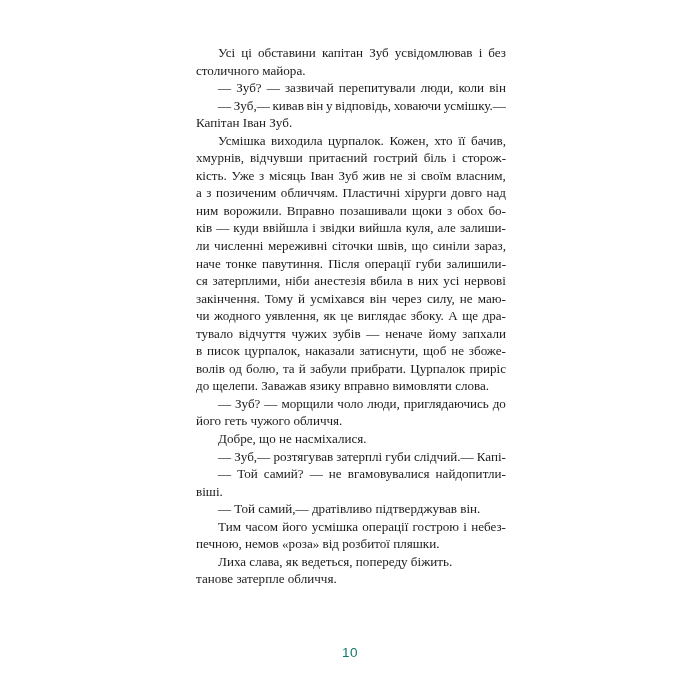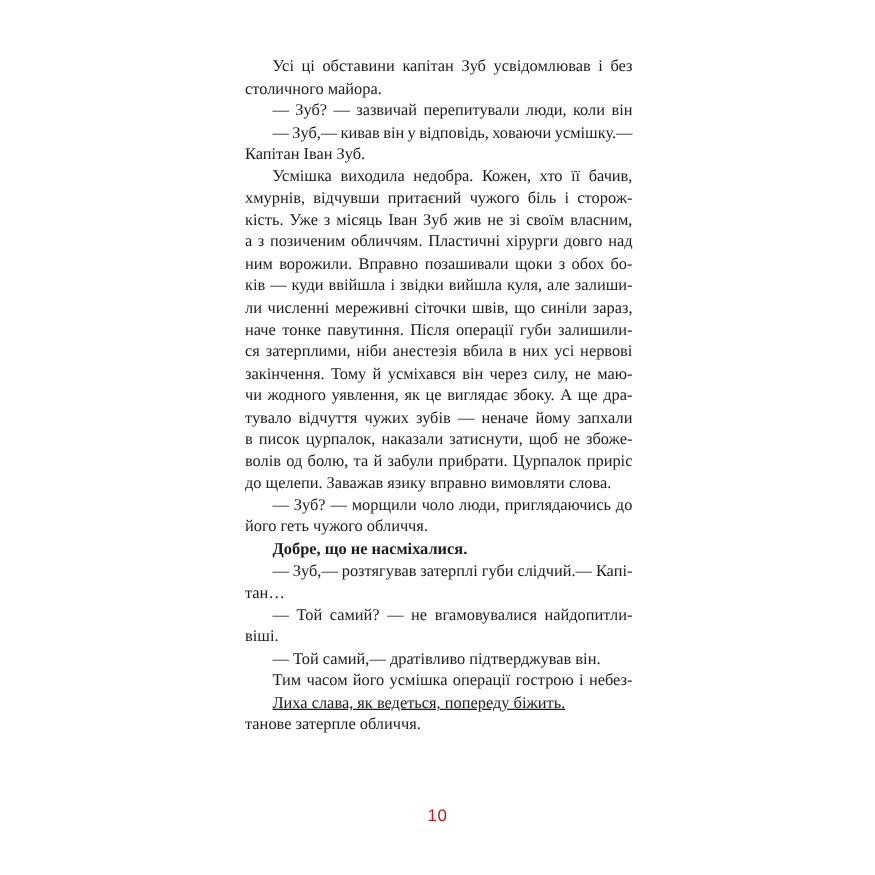--- a/index.html
+++ b/index.html
@@ -75,21 +75,21 @@
   .w {
     display: inline-block;
     white-space: pre;
   }
   .folio {
     position: absolute;
     left: 0;
     top: 645px;
     width: 700px;
     text-align: center;
-    color: #b91c1c;
+    color: #0f766e;
     font-size: 13.5px;
     font-family: "Liberation Sans", "DejaVu Sans", sans-serif;
     letter-spacing: 0.4px;
   }
 </style>
 </head>
 <body>
 
 <div class="page">
 
@@ -129,31 +129,31 @@
           <span class="w">відповідь,</span>
           <span class="w">ховаючи</span>
           <span class="w">усмішку.—</span>
         </div>
         <div class="ln last">Капітан Іван Зуб.</div>
       </div>
       <div class="para lines" style="text-indent: 0px;">
         <div class="ln j ind">
           <span class="w">Усмішка</span>
           <span class="w">виходила</span>
-          <span class="w">недобра.</span>
+          <span class="w">цурпалок.</span>
           <span class="w">Кожен,</span>
           <span class="w">хто</span>
           <span class="w">її</span>
           <span class="w">бачив,</span>
         </div>
         <div class="ln j">
           <span class="w">хмурнів,</span>
           <span class="w">відчувши</span>
           <span class="w">притаєний</span>
-          <span class="w">чужого</span>
+          <span class="w">гострий</span>
           <span class="w">біль</span>
           <span class="w">і</span>
           <span class="w">сторож-</span>
         </div>
         <div class="ln j">
           <span class="w">кість.</span>
           <span class="w">Уже</span>
           <span class="w">з</span>
           <span class="w">місяць</span>
           <span class="w">Іван</span>
@@ -288,34 +288,33 @@
           <span class="w">Зуб?</span>
           <span class="w">—</span>
           <span class="w">морщили</span>
           <span class="w">чоло</span>
           <span class="w">люди,</span>
           <span class="w">приглядаючись</span>
           <span class="w">до</span>
         </div>
         <div class="ln last">його геть чужого обличчя.</div>
       </div>
-      <div class="para lines" style="text-indent: 0px; font-weight: bold;">
+      <div class="para lines" style="text-indent: 0px;">
         <div class="ln last ind">Добре, що не насміхалися.</div>
       </div>
       <div class="para lines" style="text-indent: 0px;">
         <div class="ln j ind">
           <span class="w">—</span>
           <span class="w">Зуб,—</span>
           <span class="w">розтягував</span>
           <span class="w">затерплі</span>
           <span class="w">губи</span>
           <span class="w">слідчий.—</span>
           <span class="w">Капі-</span>
         </div>
-        <div class="ln last">тан…</div>
       </div>
       <div class="para lines" style="text-indent: 0px;">
         <div class="ln j ind">
           <span class="w">—</span>
           <span class="w">Той</span>
           <span class="w">самий?</span>
           <span class="w">—</span>
           <span class="w">не</span>
           <span class="w">вгамовувалися</span>
           <span class="w">найдопитли-</span>
@@ -329,22 +328,23 @@
         <div class="ln j ind">
           <span class="w">Тим</span>
           <span class="w">часом</span>
           <span class="w">його</span>
           <span class="w">усмішка</span>
           <span class="w">операції</span>
           <span class="w">гострою</span>
           <span class="w">і</span>
           <span class="w">небез-</span>
         </div>
-      </div>
-      <div class="para lines" style="text-indent: 0px; text-decoration: underline;">
+        <div class="ln last">печною, немов «роза» від розбитої пляшки.</div>
+      </div>
+      <div class="para lines" style="text-indent: 0px;">
         <div class="ln last ind">Лиха слава, як ведеться, попереду біжить.</div>
       </div>
       <div class="para lines" style="text-indent: 0px;">
         <div class="ln last">танове затерпле обличчя.</div>
       </div>
     </div>
 
   <div class="folio">10</div>
 
 </div>

